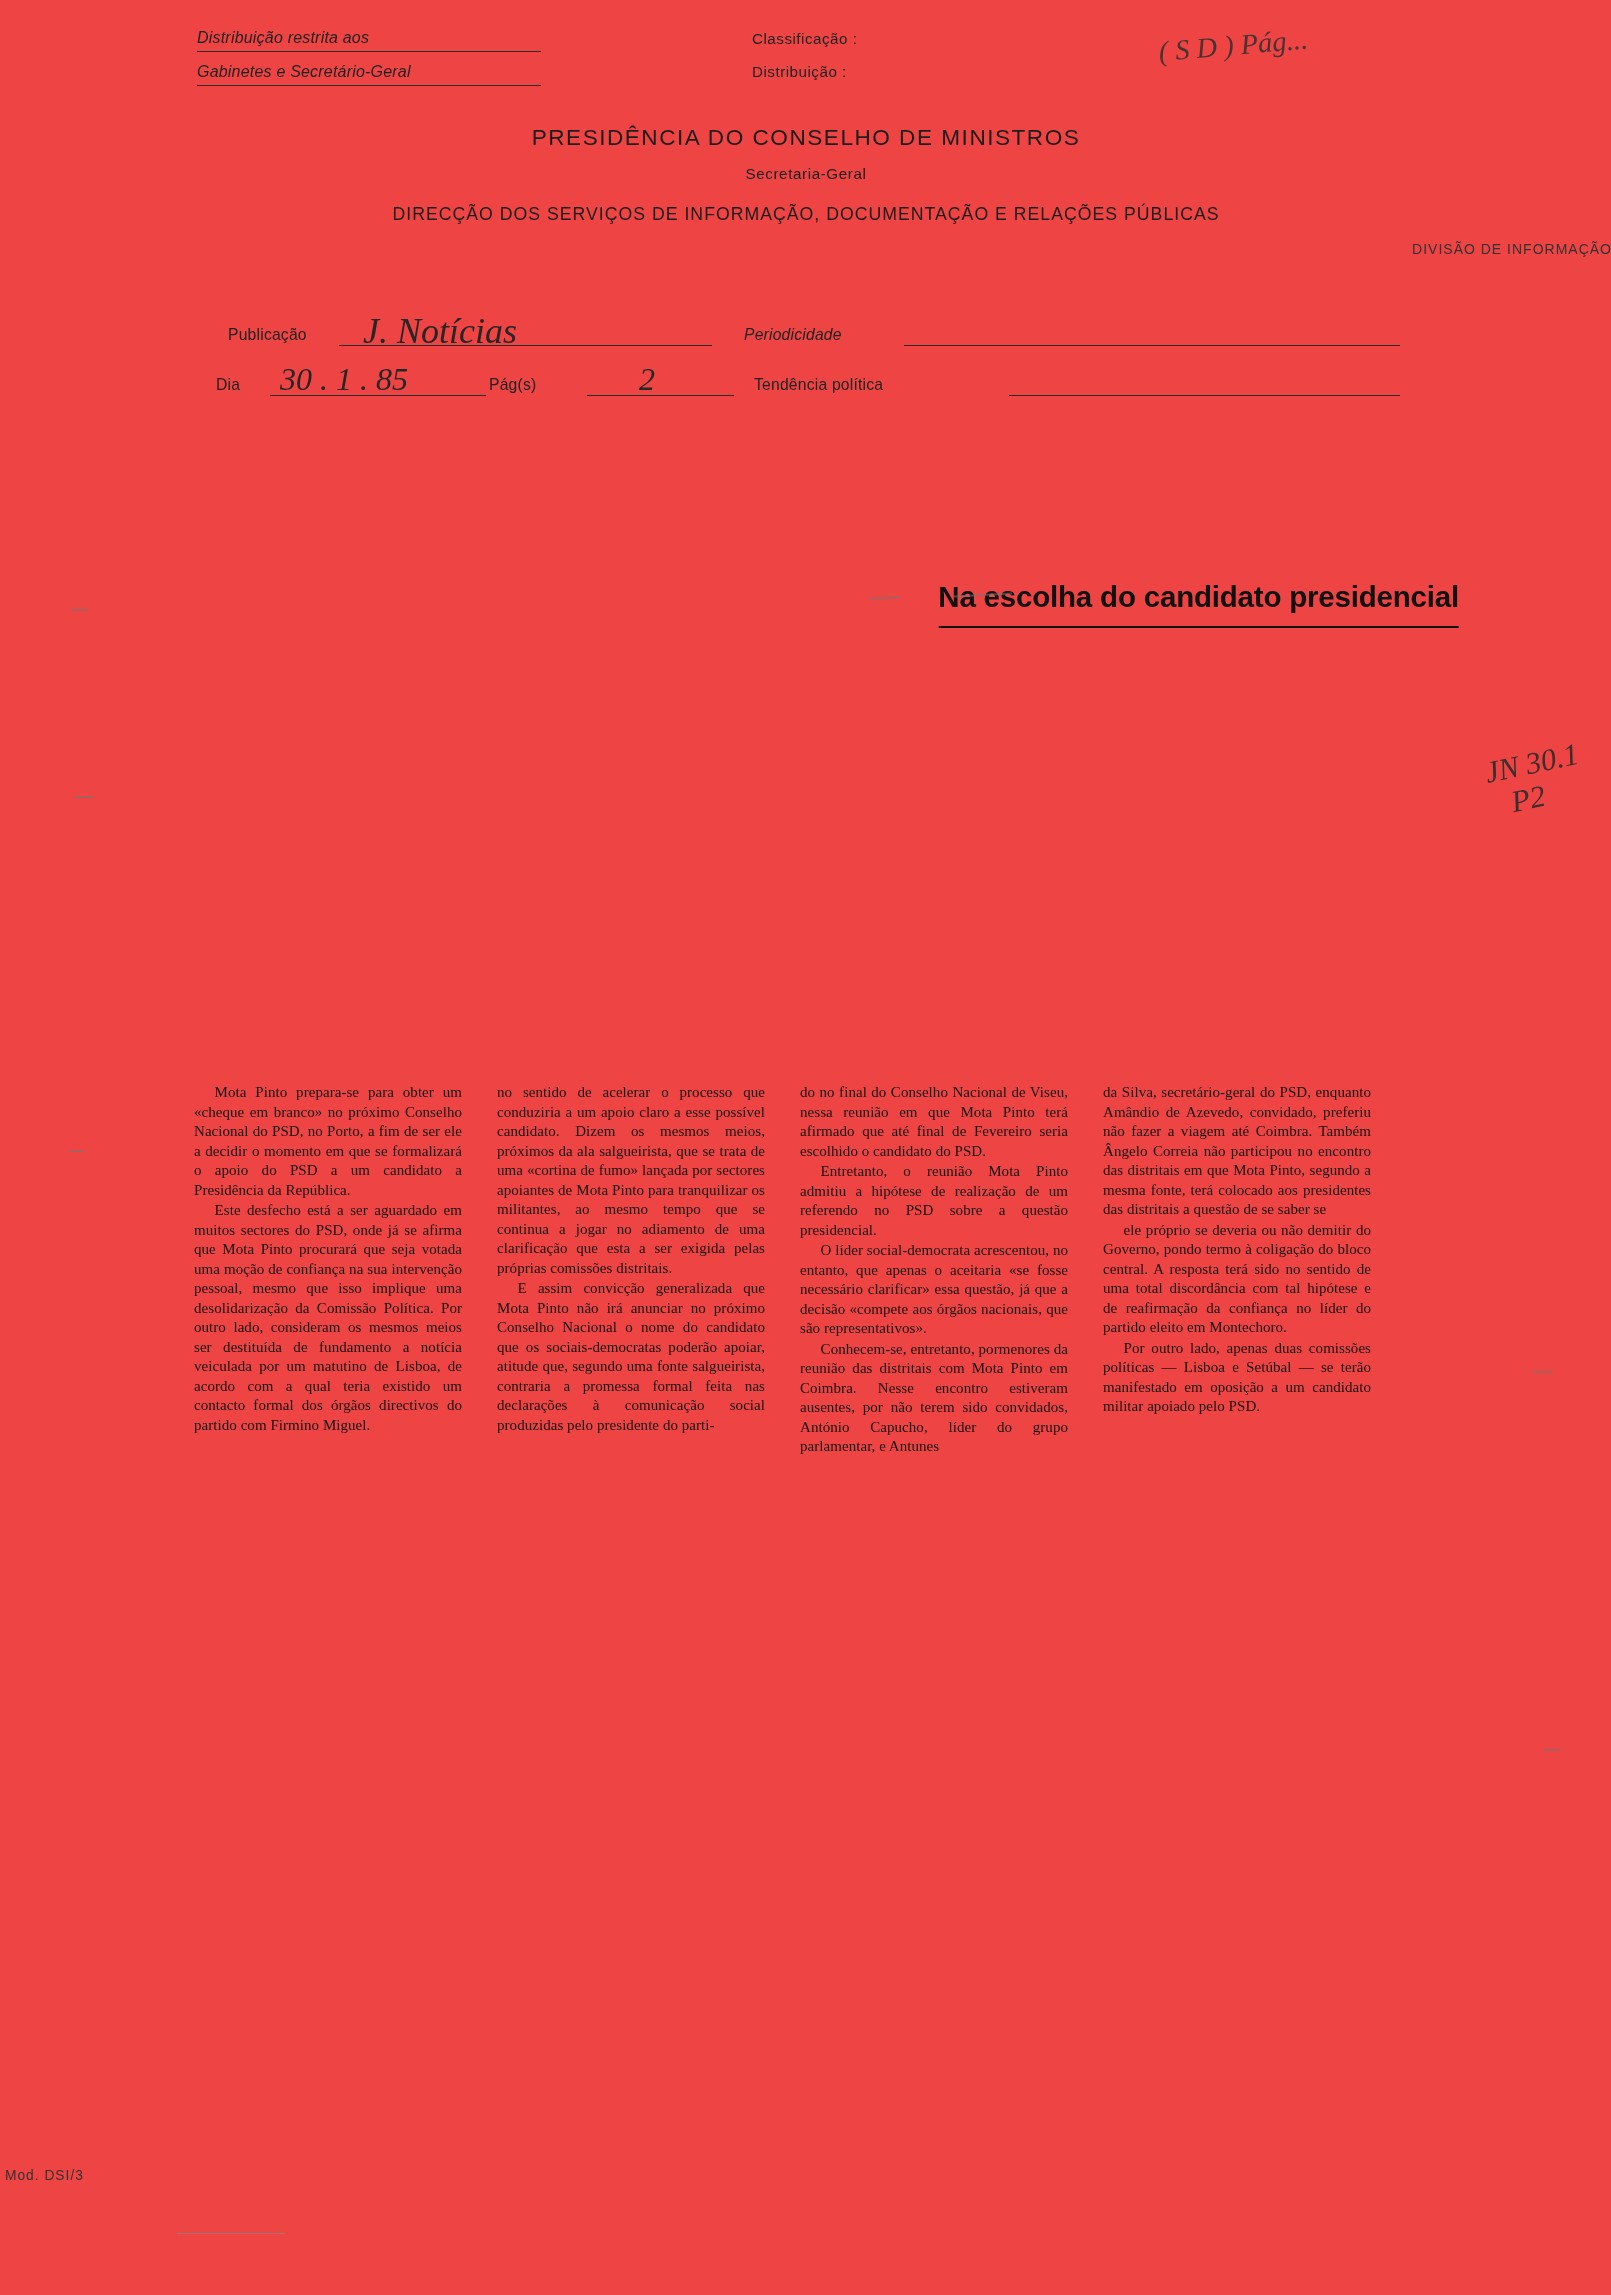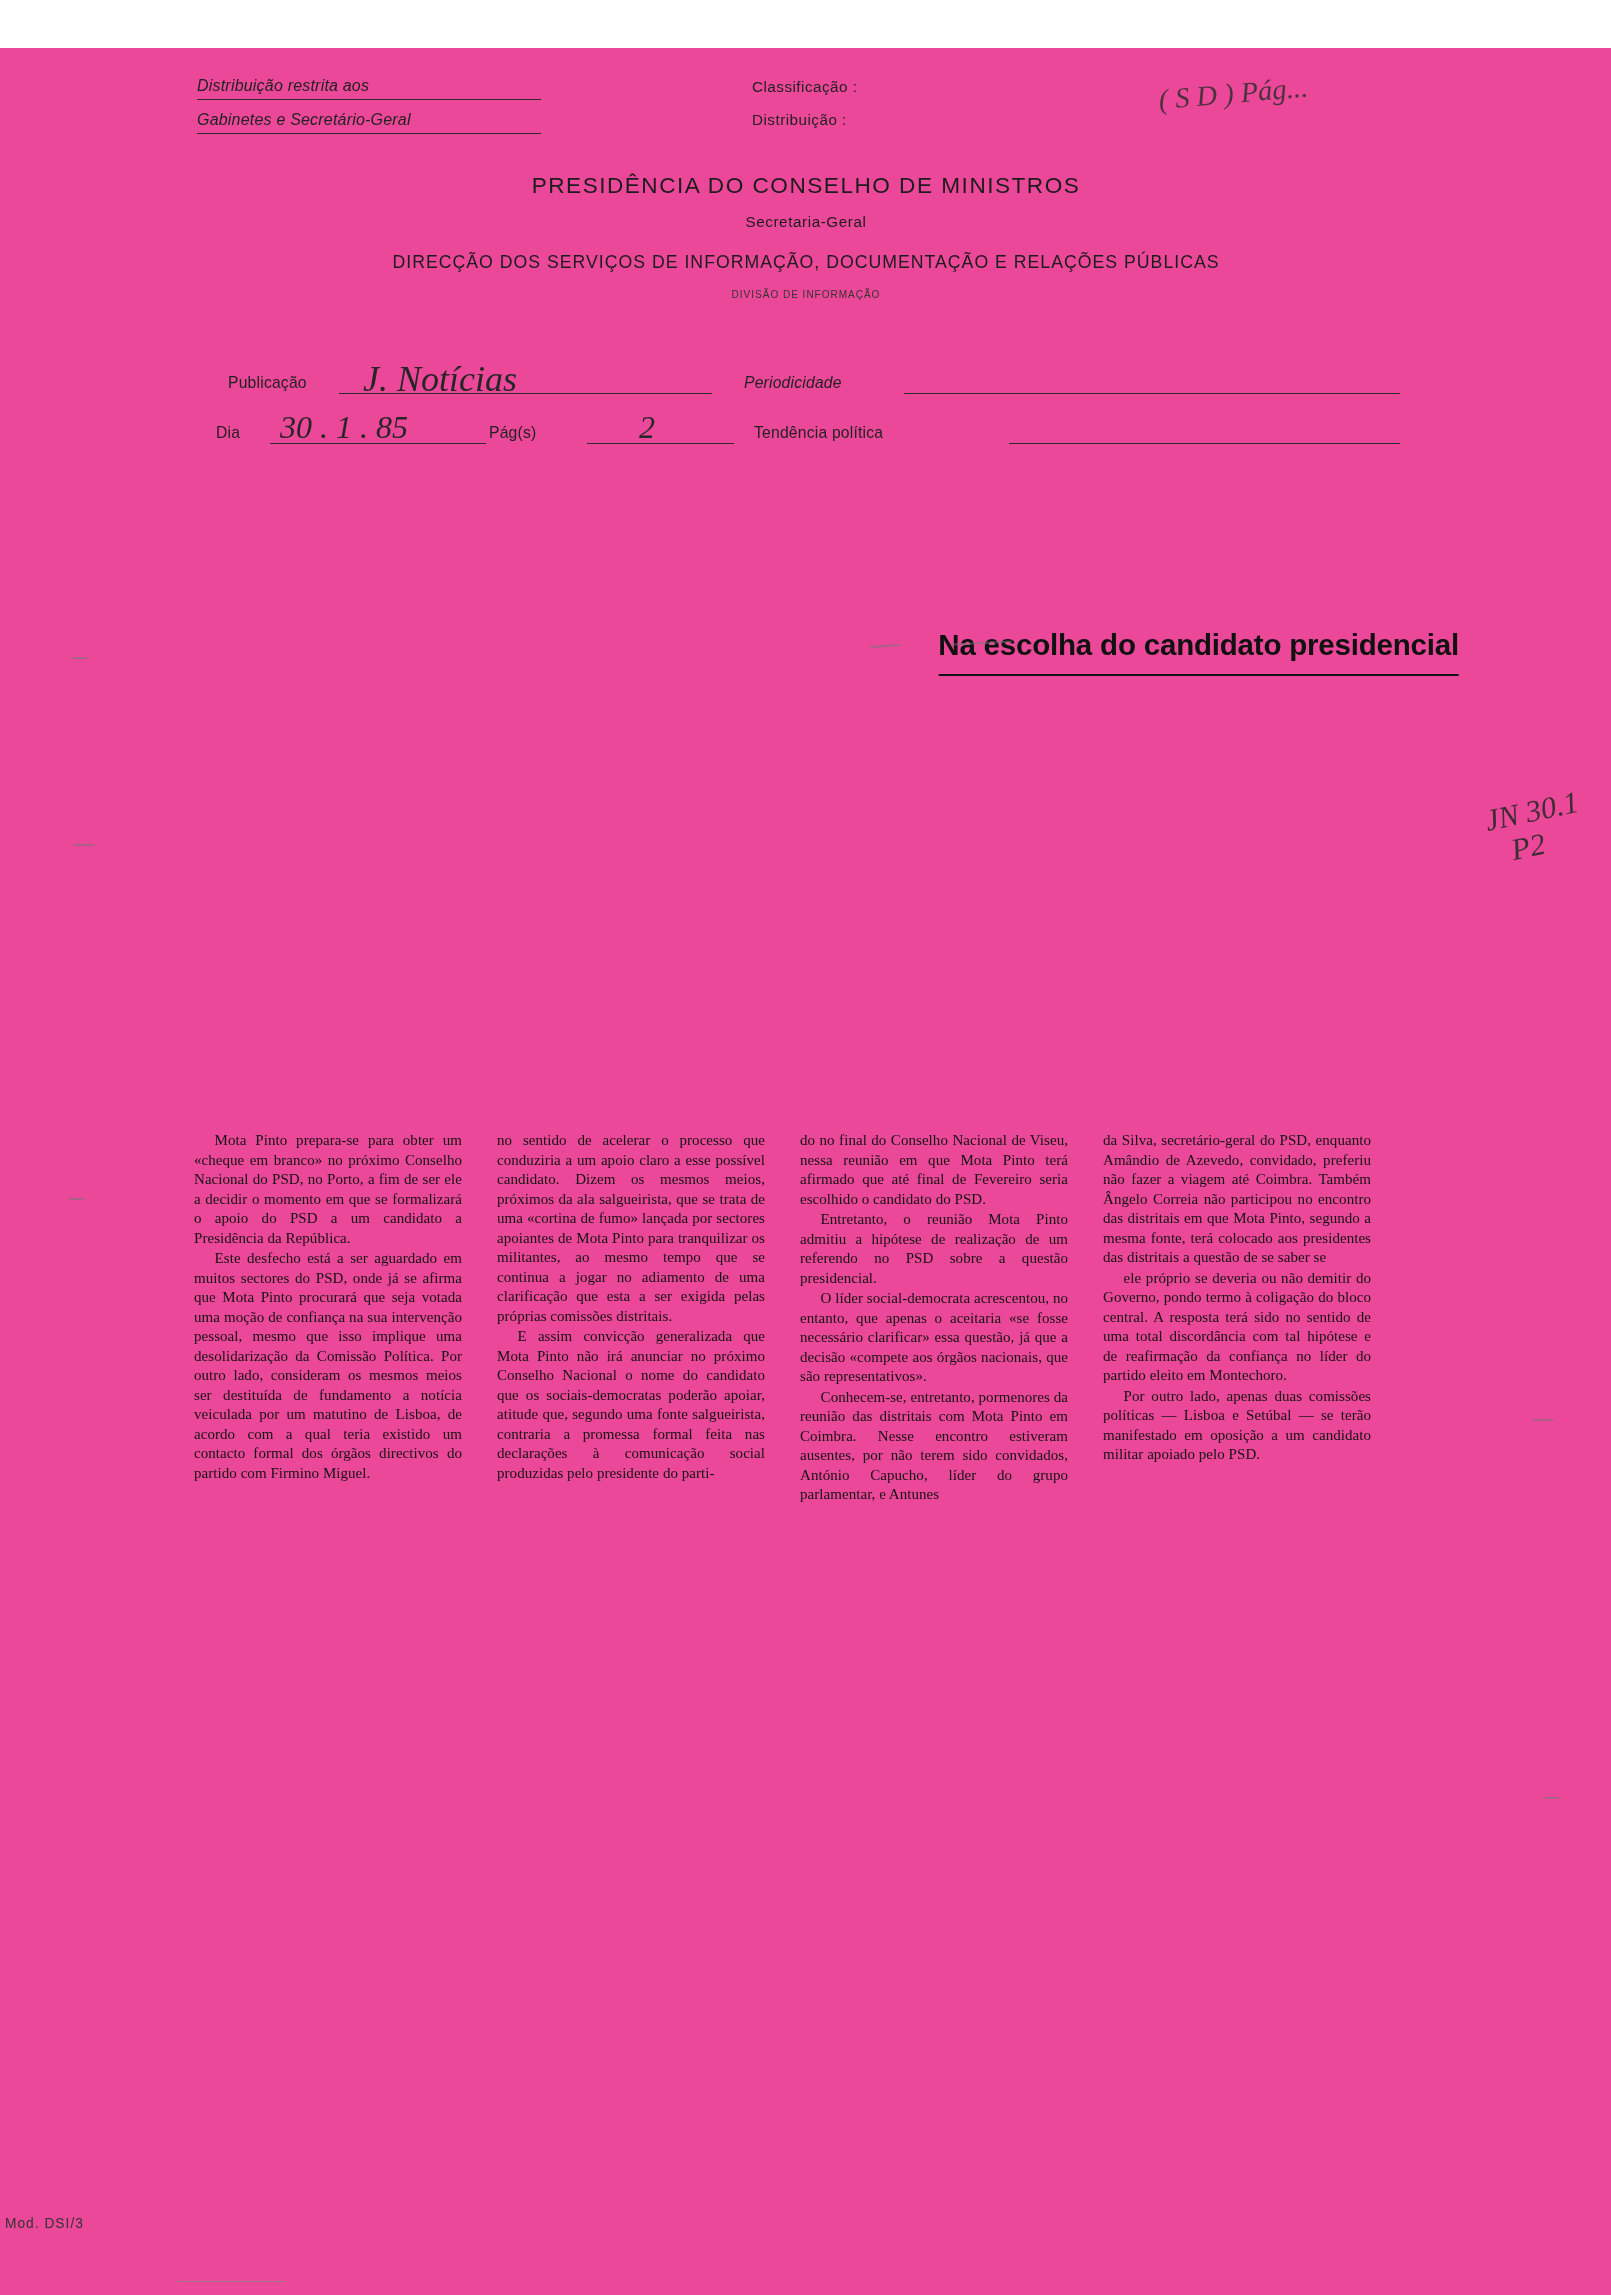--- a/index.html
+++ b/index.html
@@ -12,22 +12,21 @@
     height: 2295px;
     position: relative;
     font-family: "Liberation Sans", sans-serif;
     color: #1a1a1a;
     overflow: hidden;
   }
 
   .page {
     position: absolute;
     inset: 0;
-    background: #ec4899;
-    margin-top: 48px;
+    background: #ef4444;
   }
 
   
   .form-header {
     position: absolute;
     left: 197px;
     top: 19.7px;
     width: 1228px;
   }
   .restr-block {
@@ -100,22 +99,22 @@
     text-align: center;
     font-size: 17.7px;
     letter-spacing: 1px;
     color: #1c1c1c;
   }
   .title-div {
     position: absolute;
     left: 0;
     right: 0;
     top: 241px;
-    text-align: center;
-    font-size: 10px;
+    text-align: right;
+    font-size: 14px;
     letter-spacing: 1px;
     color: #333;
   }
 
   
   .field-row {
     position: absolute;
     left: 216px;
     width: 1184px;
     height: 39px;

